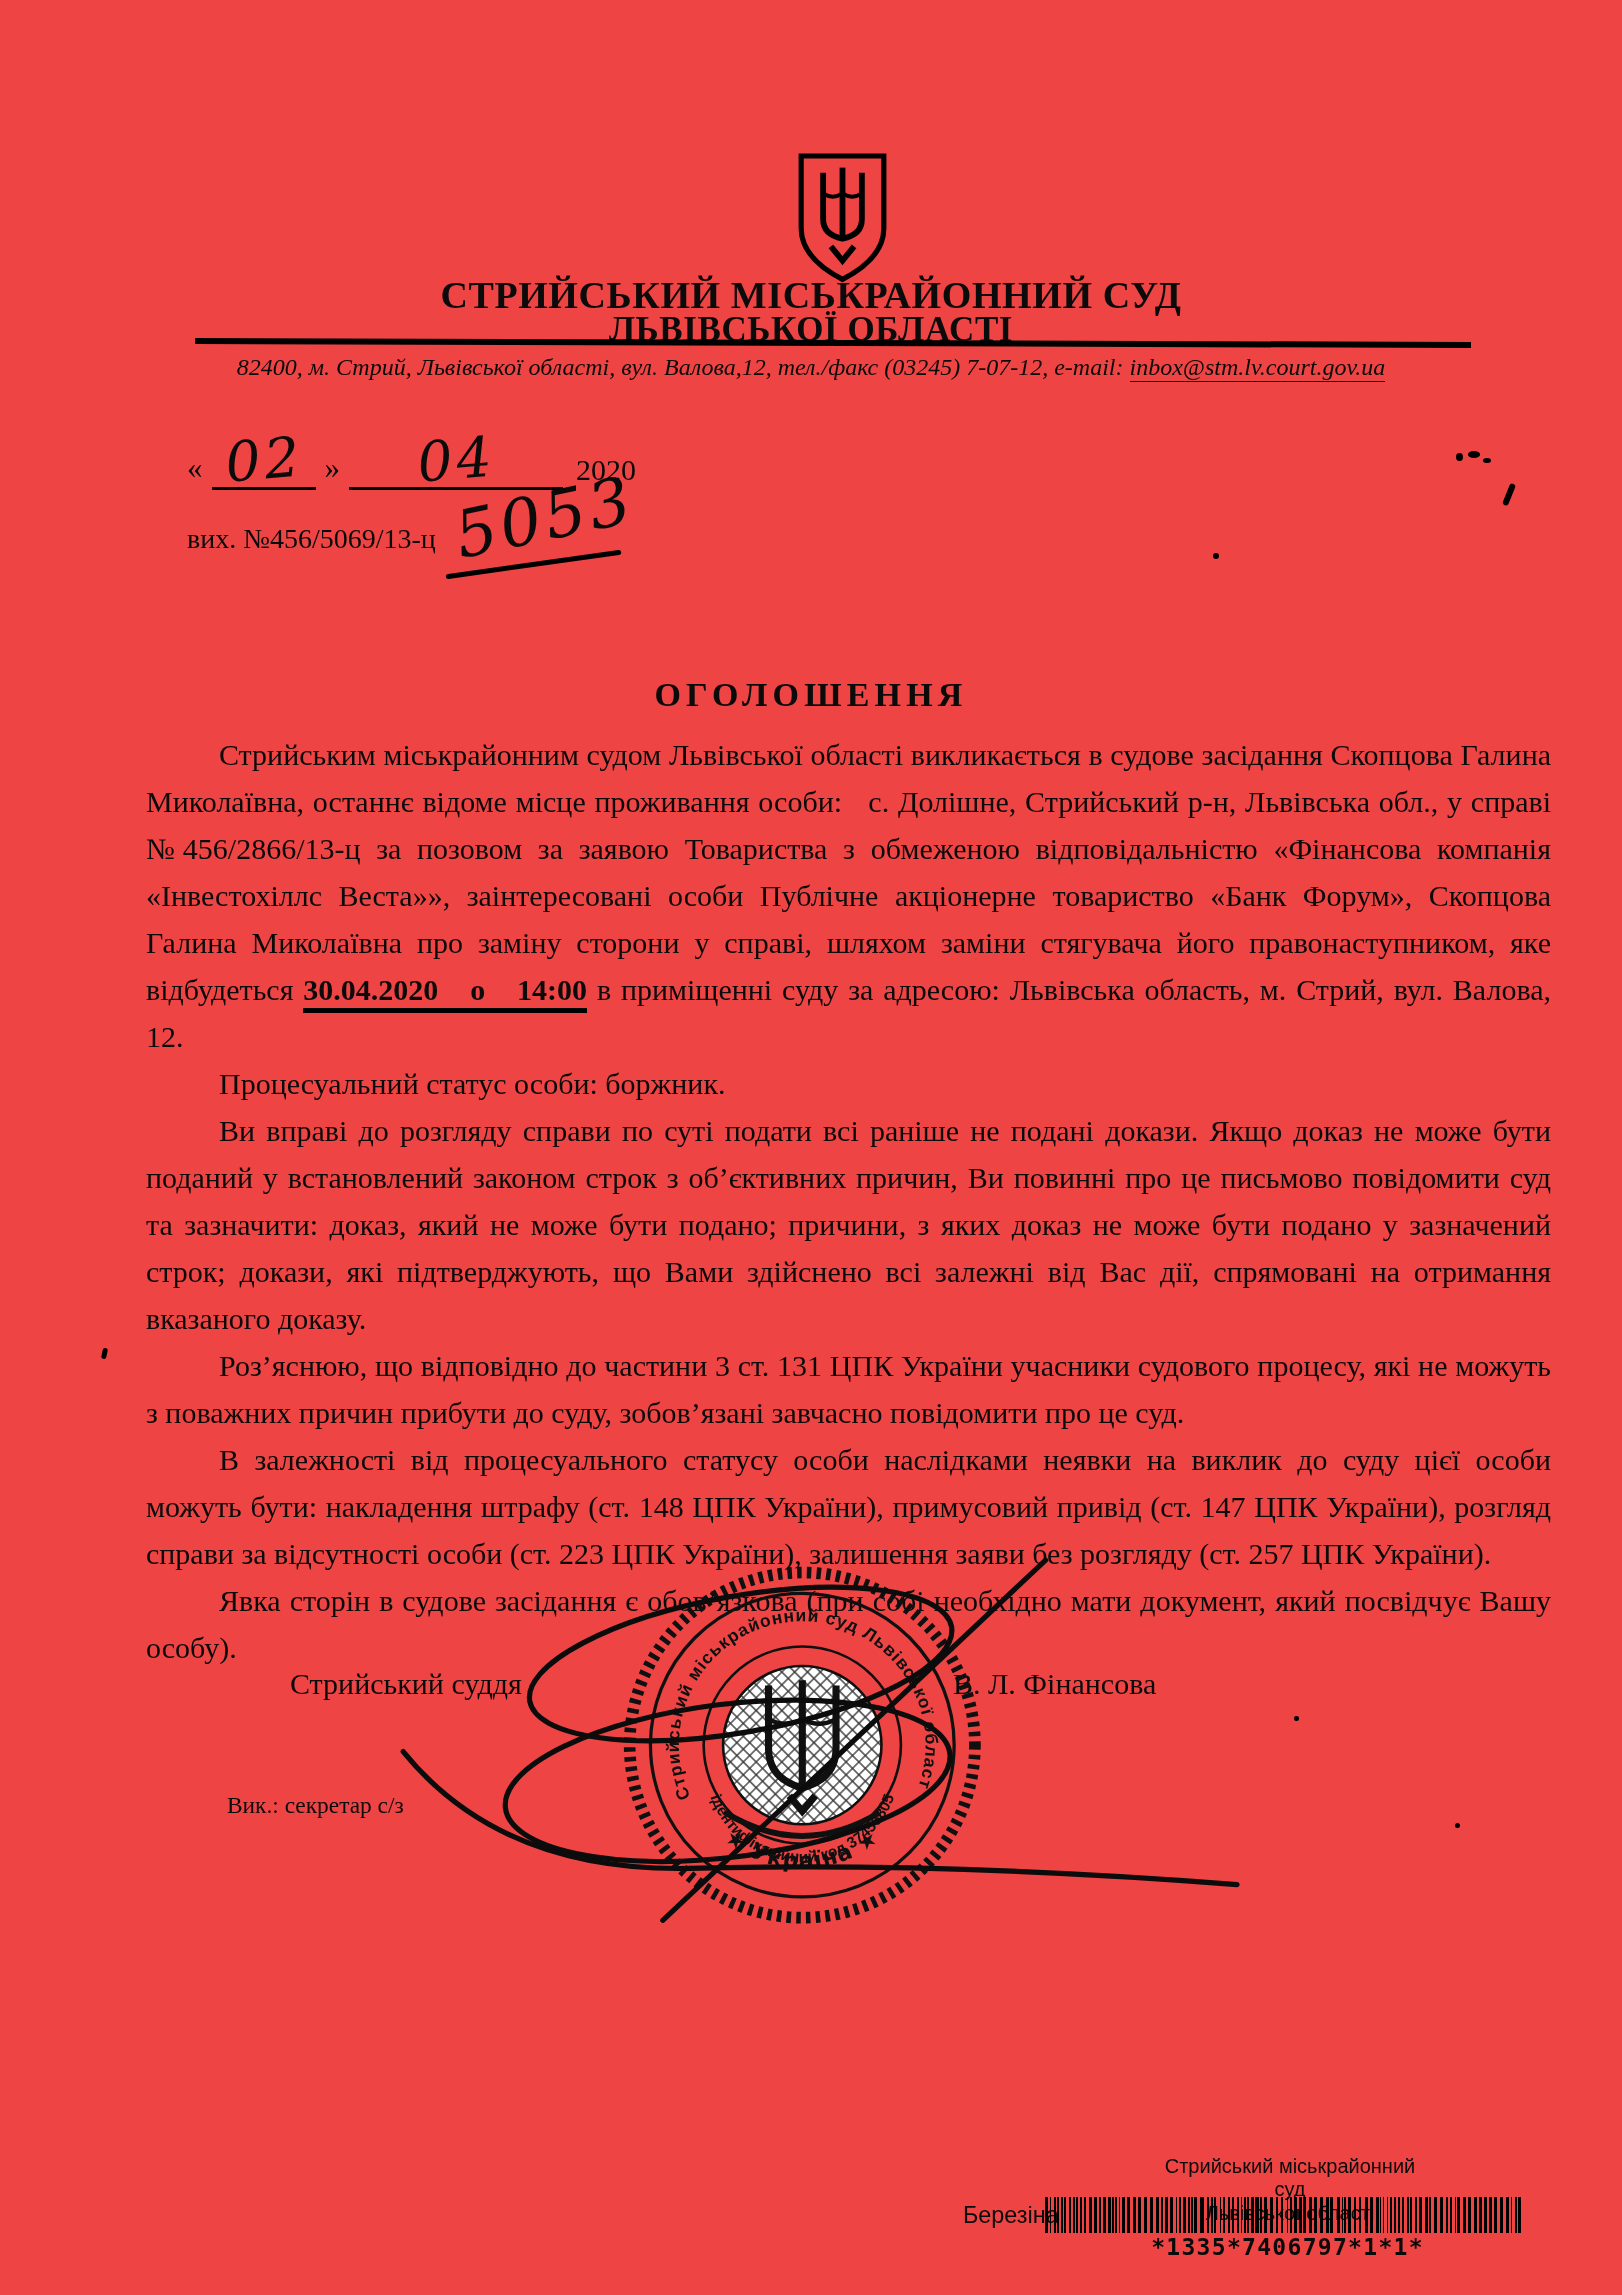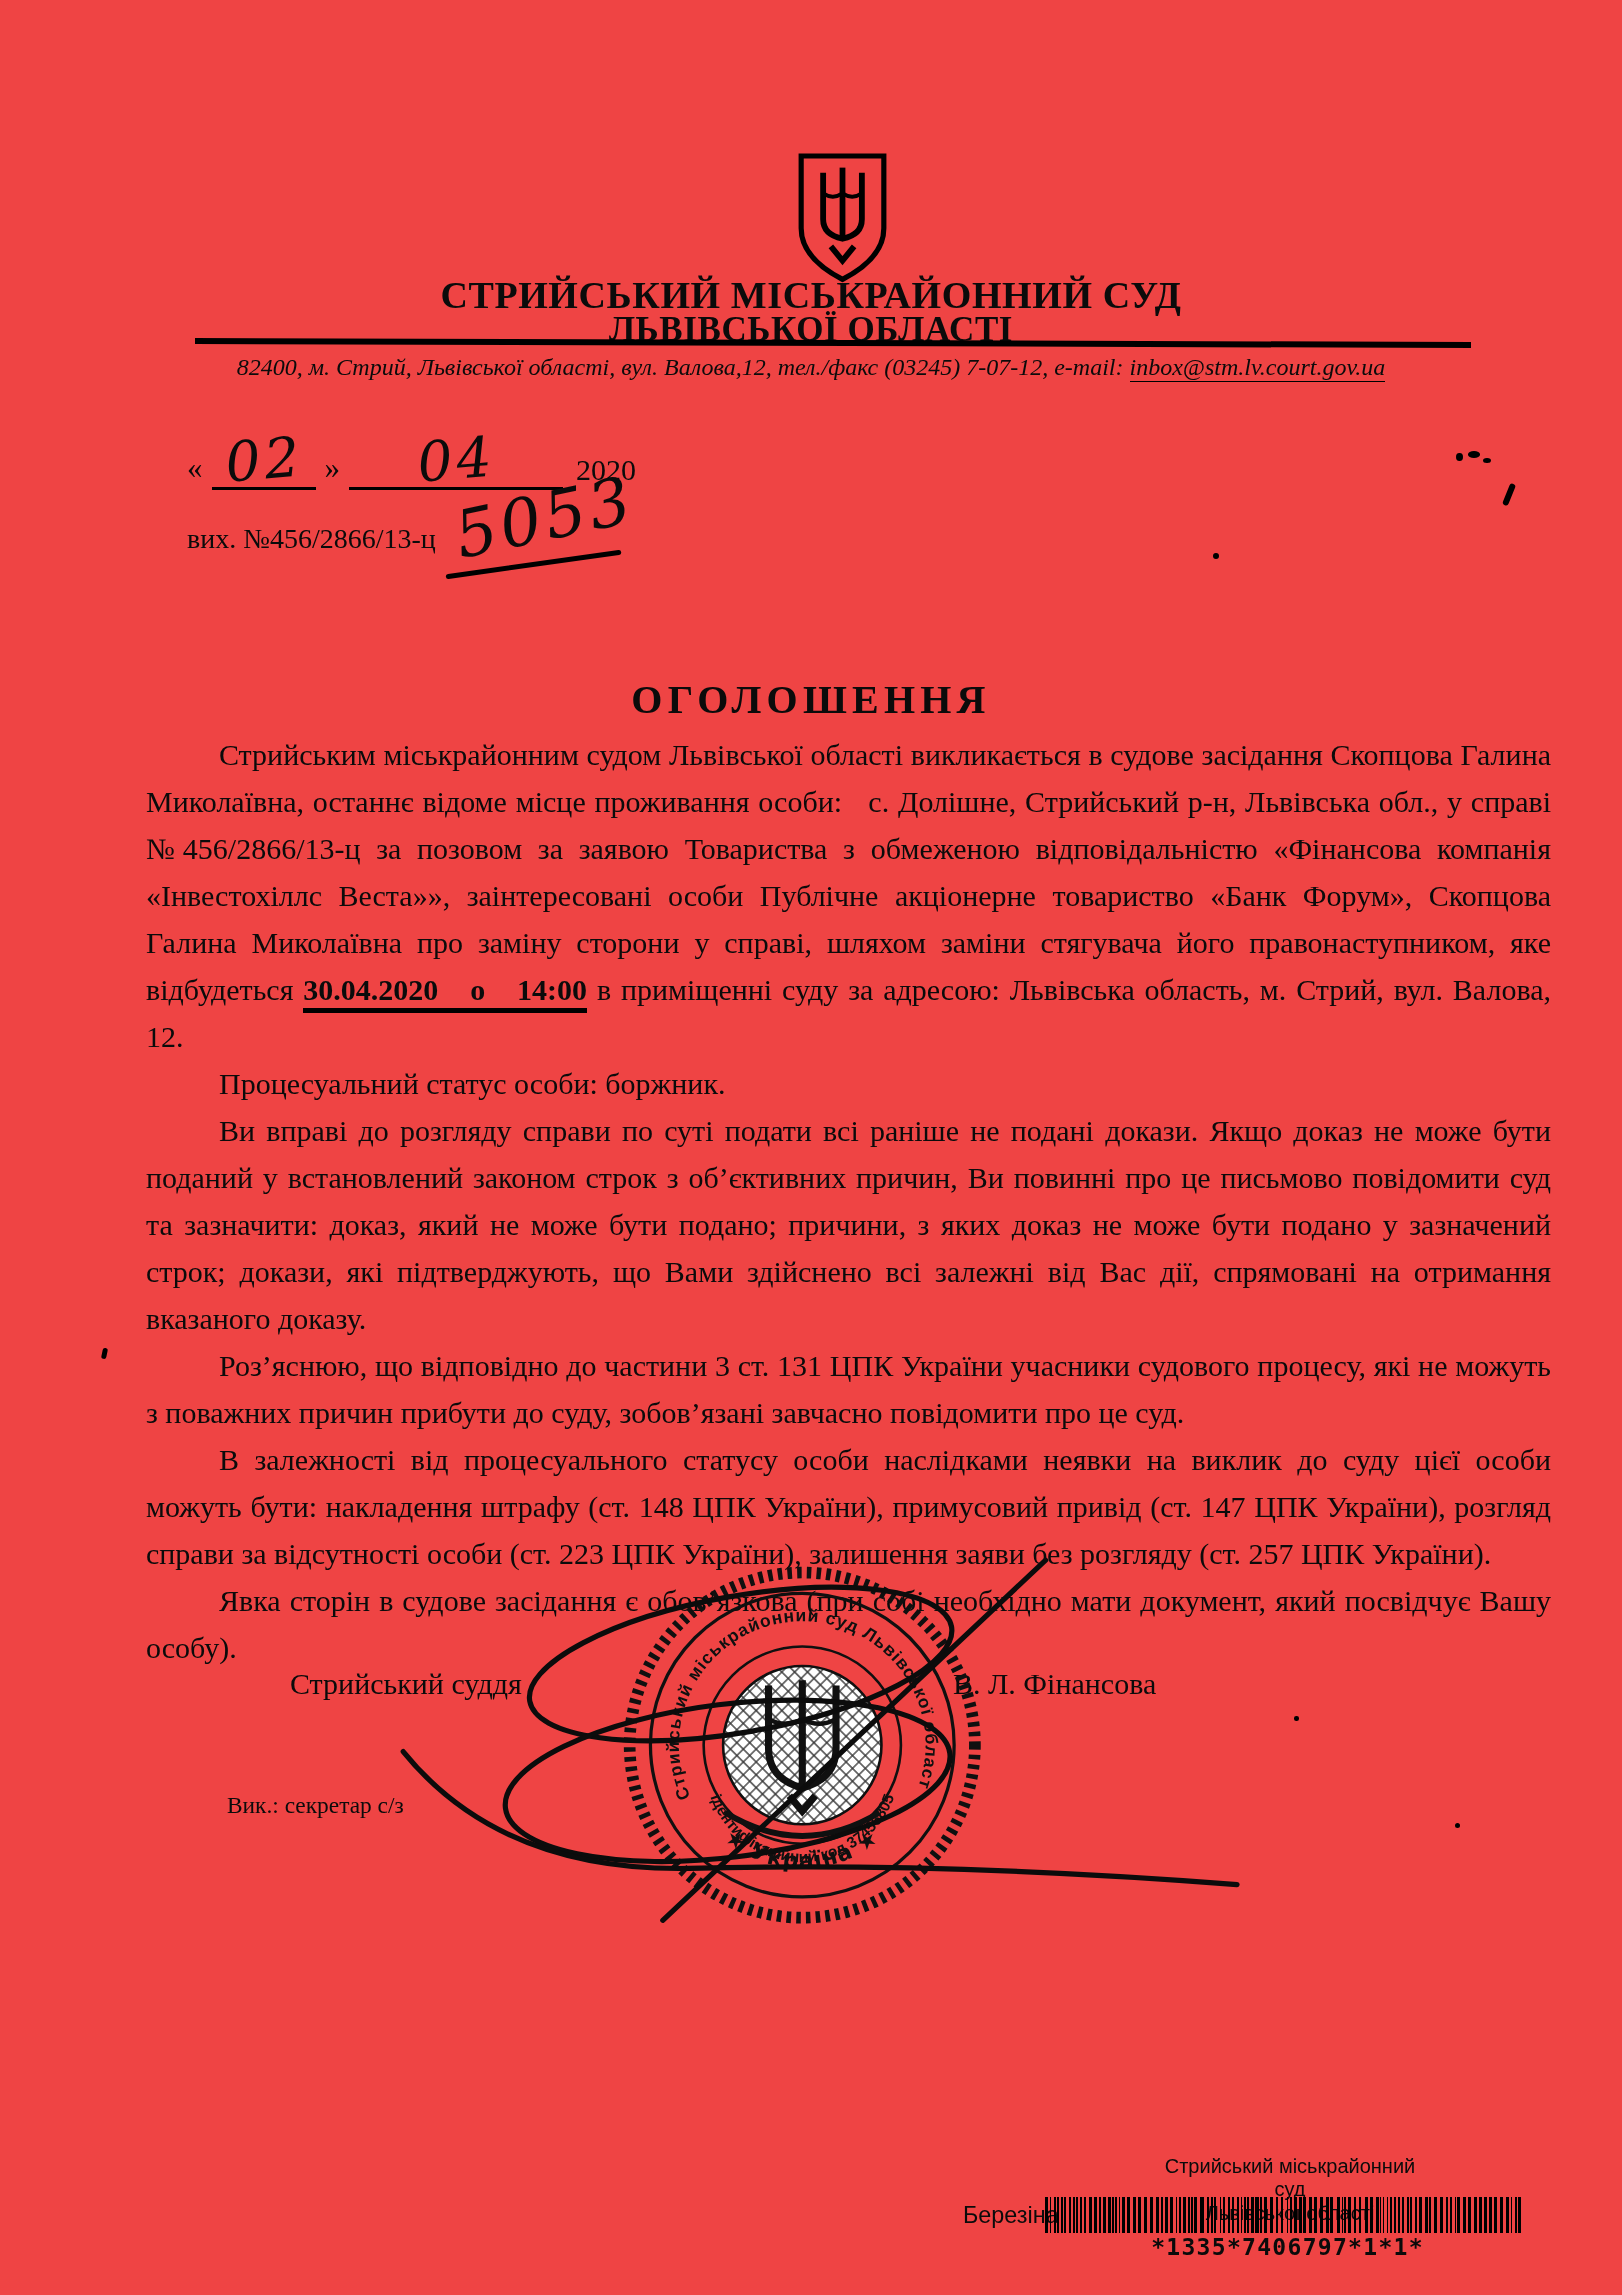--- a/index.html
+++ b/index.html
@@ -31,21 +31,21 @@
     display:inline-block;transform:rotate(-5deg) translateY(6.5px);letter-spacing:3.9px;}
   .dateline .q{padding-bottom:3.9px;}
   .dateline .year{font-size:30px;padding-bottom:2.6px;margin-left:3.9px;}
   .refline{position:absolute;left:187px;top:523px;font-size:28px;white-space:nowrap;}
   .ref-hand{position:absolute;left:454px;top:480px;font-family:"DejaVu Serif",serif;
     font-style:italic;font-size:65px;letter-spacing:3.9px;transform:rotate(-12deg);white-space:nowrap;}
   .ref-underline{position:absolute;left:445px;top:562px;width:177px;height:4.5px;background:#000;
     transform:rotate(-8deg);border-radius:2.6px;}
 
   
-  .doc-title{position:absolute;left:0;top:676px;width:100%;text-align:center;font-size:40px;
+  .doc-title{position:absolute;left:0;top:676px;width:100%;text-align:center;font-size:34px;
     letter-spacing:5.2px;font-weight:600;}
   .body-block{position:absolute;left:146px;top:731px;width:1405px;font-size:30px;
     line-height:47px;text-align:justify;}
   .body-block p{margin:0;text-indent:73px;}
   .bold-date{font-weight:700;border-bottom:5.8px solid #000;padding-bottom:1.9px;word-spacing:22px;}
 
   
   .sig-role{position:absolute;left:290px;top:1667px;font-size:30px;white-space:nowrap;}
   .sig-name{position:absolute;left:953px;top:1667px;font-size:30px;white-space:nowrap;}
   .executor{position:absolute;left:227px;top:1792px;font-size:23.4px;white-space:nowrap;}
@@ -94,21 +94,21 @@
     <span class="hw-slot day">
       <span class="hw">02</span>
     </span>
     <span class="q">»</span>
     <span class="hw-slot month">
       <span class="hw">04</span>
     </span>
     <span class="year">2020</span>
   </div>
 
-  <div class="refline">вих. №456/2866/13-ц</div>
+  <div class="refline">вих. №456/5069/13-ц</div>
   <div class="ref-hand">5053</div>
   <div class="ref-underline"></div>
 
   <div class="doc-title">ОГОЛОШЕННЯ</div>
 
   <div class="body-block">
     <p><span>Стрийським міськрайонним судом Львівської області викликається в судове засідання Скопцова Галина Миколаївна, останнє відоме місце проживання особи:&nbsp;&nbsp; с. Долішне, Стрийський р-н, Львівська обл., у справі №456/2866/13-ц за позовом за заявою Товариства з обмеженою відповідальністю «Фінансова компанія «Інвестохіллс Веста»», заінтересовані особи Публічне акціонерне товариство «Банк Форум», Скопцова Галина Миколаївна про заміну сторони у справі, шляхом заміни стягувача його правонаступником, яке відбудеться </span><span class="bold-date">30.04.2020 о 14:00</span><span> в приміщенні суду за адресою: Львівська область, м. Стрий, вул. Валова, 12.</span></p>
     <p>Процесуальний статус особи: боржник.</p>
     <p>Ви вправі до розгляду справи по суті подати всі раніше не подані докази. Якщо доказ не може бути поданий у встановлений законом строк з об’єктивних причин, Ви повинні про це письмово повідомити суд та зазначити: доказ, який не може бути подано; причини, з яких доказ не може бути подано у зазначений строк; докази, які підтверджують, що Вами здійснено всі залежні від Вас дії, спрямовані на отримання вказаного доказу.</p>
     <p>Роз’яснюю, що відповідно до частини 3 ст. 131 ЦПК України учасники судового процесу, які не можуть з поважних причин прибути до суду, зобов’язані завчасно повідомити про це суд.</p>

